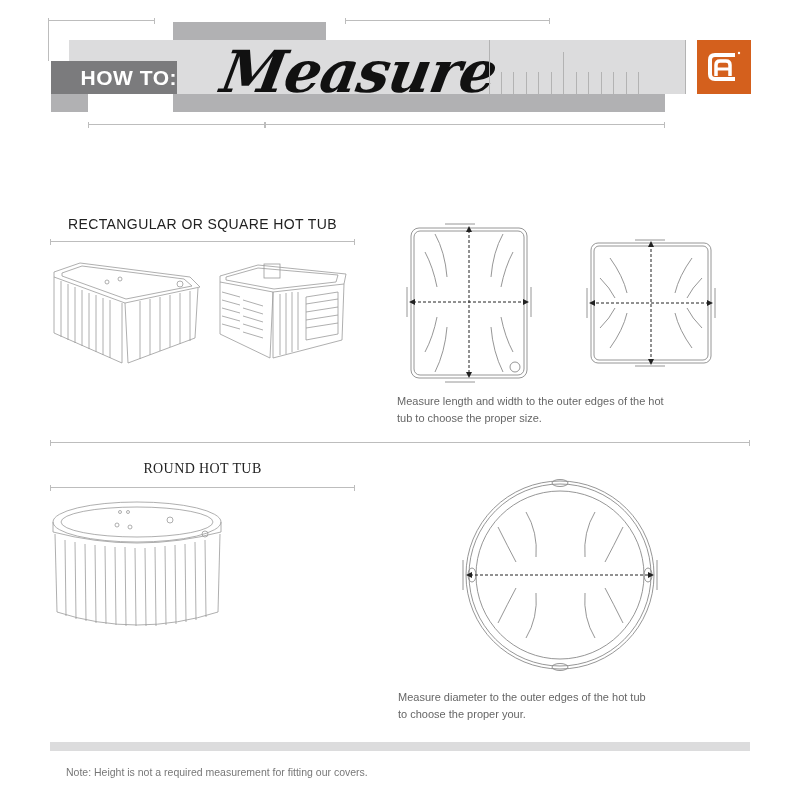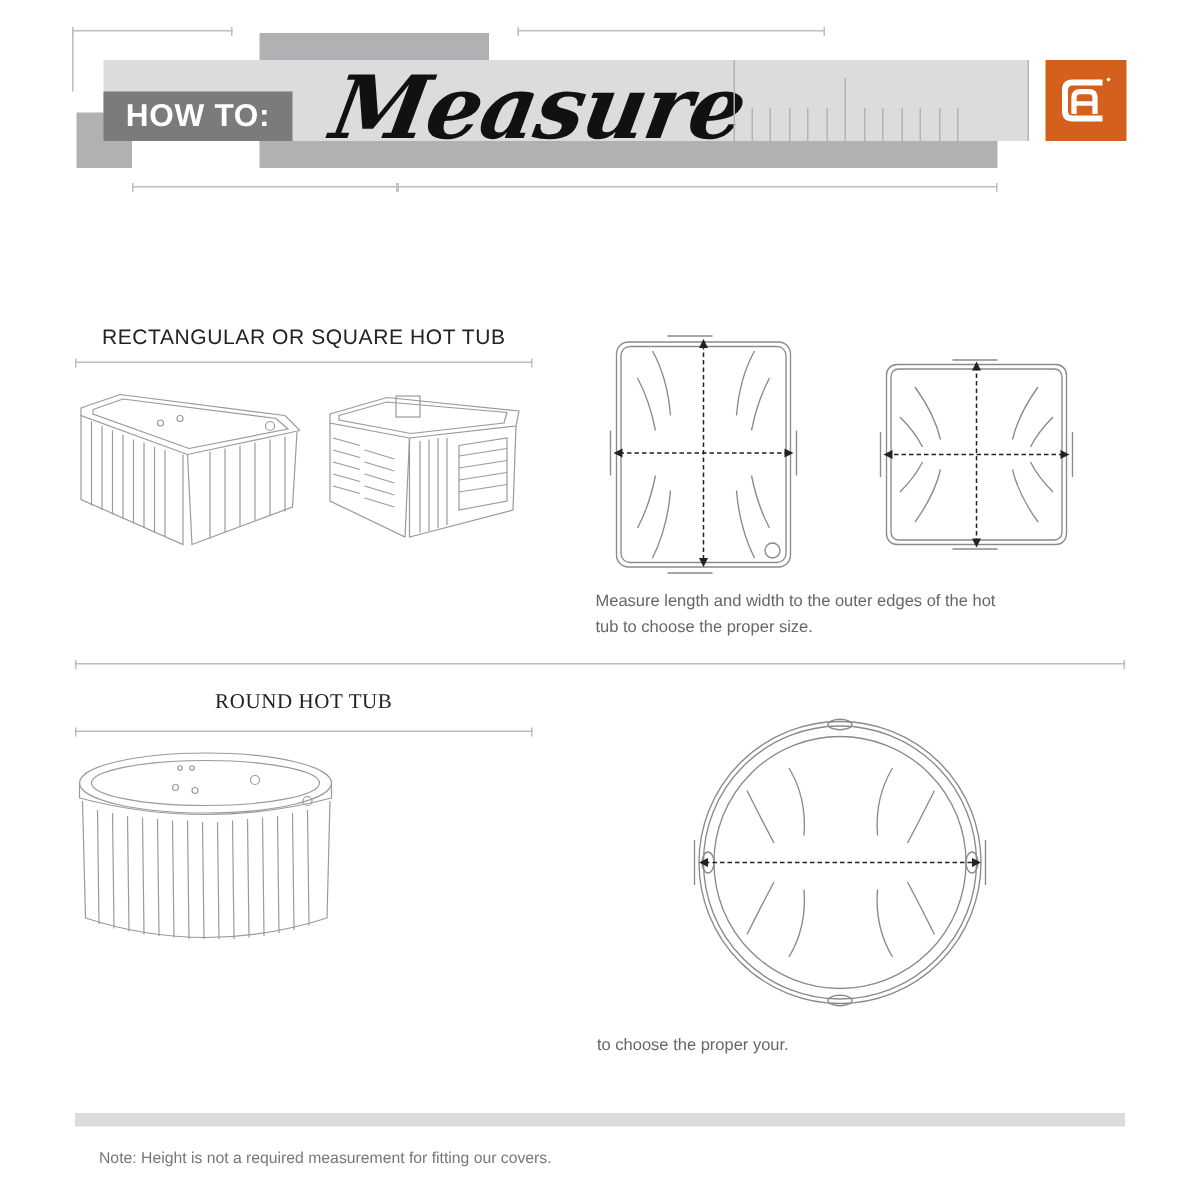--- a/index.html
+++ b/index.html
@@ -4,21 +4,21 @@
   <style>
     html, body { margin: 0; padding: 0; background: #ffffff; }
     body { width: 800px; height: 800px; position: relative; overflow: hidden; font-family: "Liberation Sans", sans-serif; color: #333; }
     .abs { position: absolute; }
     .bar { position: absolute; }
     .dimline { position: absolute; border-top: 1px solid #bdbdbd; height: 0; }
     .dimline::before, .dimline::after { content: ""; position: absolute; top: -3px; width: 1px; height: 6px; background: #bdbdbd; }
     .dimline::before { left: 0; }
     .dimline::after { right: 0; }
     .vline { position: absolute; border-left: 1px solid #bdbdbd; width: 0; }
-    .howto { position: absolute; left: 69px; top: 61px; width: 126px; height: 33px; background: #7b7b7d; color: #fff; font-weight: bold; font-size: 21px; line-height: 33px; text-align: center; letter-spacing: 0.5px; }
+    .howto { position: absolute; left: 51px; top: 61px; width: 126px; height: 33px; background: #7b7b7d; color: #fff; font-weight: bold; font-size: 21px; line-height: 33px; text-align: right; letter-spacing: 0.5px; }
     .script { position: absolute; left: 222px; top: 38px; font-family: "DejaVu Serif", serif; font-style: italic; font-weight: bold; font-size: 58px; color: #111; letter-spacing: -1px; transform: skewX(-10deg); }
     .ruler { position: absolute; left: 489px; top: 40px; width: 197px; height: 54px; }
     .tick { position: absolute; bottom: 0; width: 1px; background: #b3b3b3; }
     .logo { position: absolute; left: 697px; top: 40px; width: 54px; height: 54px; background: #d4601d; }
     .intro { position: absolute; right: 50px; top: 138px; text-align: right; font-size: 21px; line-height: 26px; color: #333; }
     .intro sup { font-size: 9px; vertical-align: 9px; }
     .section-title { position: absolute; font-size: 14px; letter-spacing: 0.4px; color: #222; text-align: center; }
     .caption { position: absolute; font-size: 11px; line-height: 17px; color: #666; }
     .note { position: absolute; left: 66px; top: 766px; font-size: 10.5px; color: #777; }
   </style>
@@ -240,18 +240,19 @@
         <path d="M68 166 Q80 146 78 121"></path>
         <path d="M165 151 Q155 131 147 116"></path>
         <path d="M137 166 Q125 146 127 121"></path>
     </g>
     <line x1="12" y1="103" x2="192" y2="103" stroke="#222" stroke-width="1" stroke-dasharray="3,2"></line>
     <polygon points="8,103 14,100 14,106" fill="#222"></polygon>
       <polygon points="196,103 190,100 190,106" fill="#222"></polygon>
   </svg>
 
   <div class="caption" style="left:398px; top:689px;">
+    <div>Measure diameter to the outer edges of the hot tub</div>
     <div>to choose the proper your.</div>
   </div>
 </div>
 
 <div class="bar" style="left:50px; top:742px; width:700px; height:9px; background:#dcdcdd;"></div>
 <div class="note">Note: Height is not a required measurement for fitting our covers.</div>
 
 </body></html>

